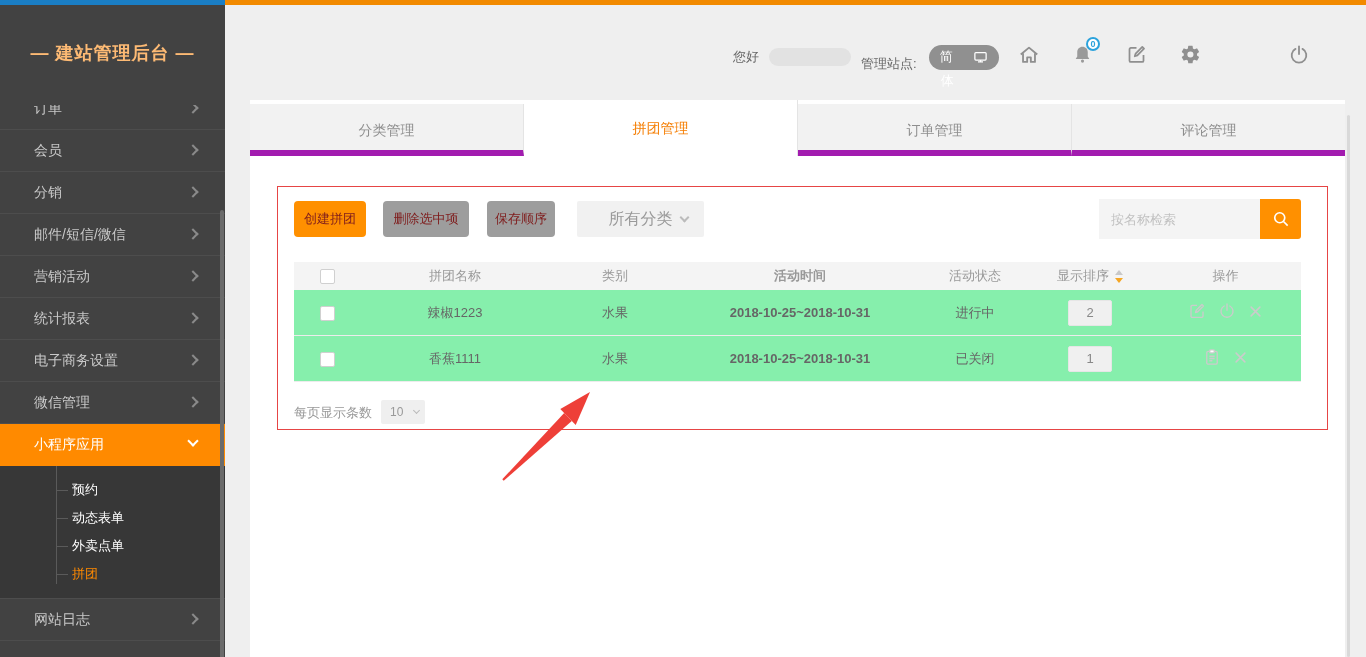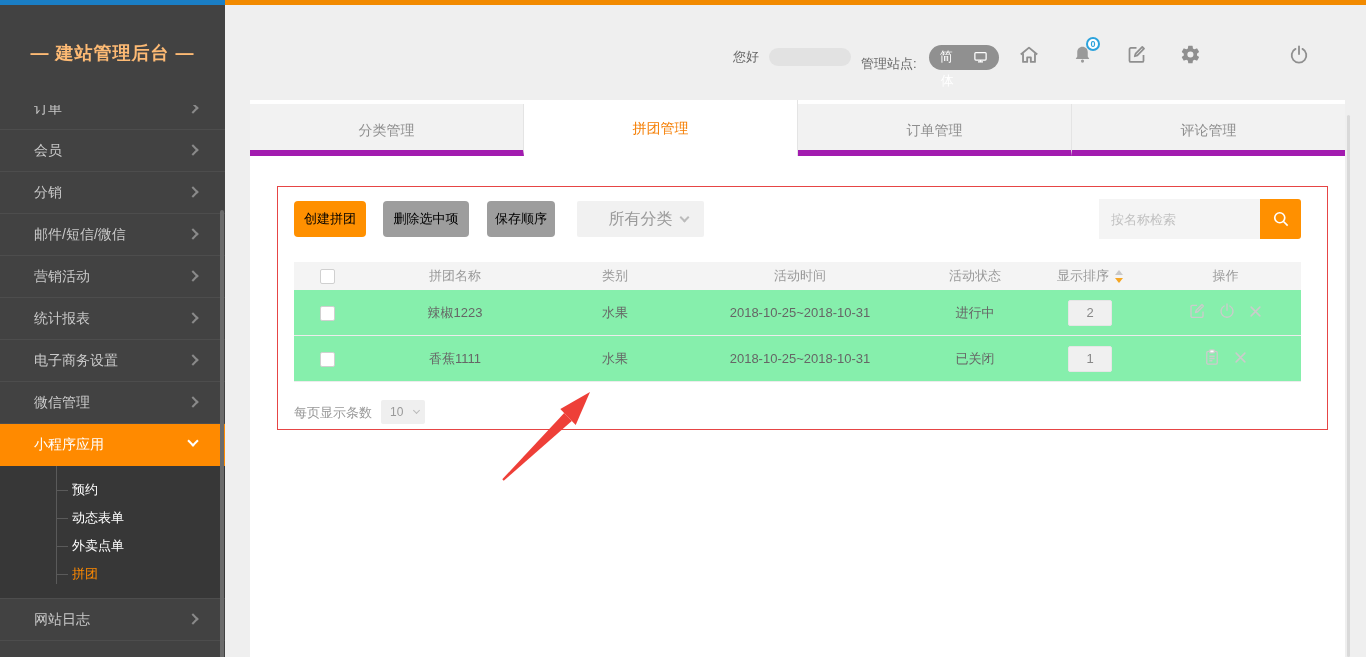--- a/index.html
+++ b/index.html
@@ -44,37 +44,37 @@
   .tabs { display:flex; height:56px; }
   .tab { flex:1; text-align:center; font-size:14px; color:#8e8e8e; background:#f2f2f2; margin-top:4px; line-height:52px; border-bottom:6px solid #a21caf; border-right:1px solid #e4e4e4; cursor:pointer; }
   .tab:last-child { border-right:none; }
   .tab.active { background:#fff; color:#f57d00; margin-top:0; line-height:56px; border-bottom:none; }
 
   
   .annot-rect { position:absolute; left:277px; top:186px; width:1051px; height:244px; border:1px solid #e64545; pointer-events:none; z-index:5; }
   .annot-arrow { position:absolute; left:490px; top:382px; width:120px; height:110px; pointer-events:none; z-index:6; }
 
   
-  .btn { position:absolute; height:36px; border:none; border-radius:4px; color:#000000; font-size:13px; cursor:pointer; font-family:inherit; }
+  .btn { position:absolute; height:36px; border:none; border-radius:4px; color:#7f1d1d; font-size:13px; cursor:pointer; font-family:inherit; }
   .btn-create { left:294px; top:201px; width:72px; background:#ff9000; }
   .btn-delete { left:383px; top:201px; width:86px; background:#9d9d9d; }
   .btn-save { left:487px; top:201px; width:68px; background:#9d9d9d; }
   .dd-category { position:absolute; left:577px; top:201px; width:127px; height:36px; background:#f1f1f1; border-radius:2px; color:#999; font-size:16px; text-align:center; line-height:36px; cursor:pointer; }
   .dd-category .dchev { position:absolute; right:16px; top:13px; width:7px; height:7px; border-right:2px solid #bbb; border-bottom:2px solid #bbb; transform:rotate(45deg); }
   .search-input { position:absolute; left:1099px; top:199px; width:161px; height:40px; background:#f4f4f4; border:none; padding:0 12px; font-size:13px; color:#555; font-family:inherit; outline:none; }
   .search-input::placeholder { color:#c0c0c0; }
   .search-btn { position:absolute; left:1260px; top:199px; width:41px; height:40px; background:#ff9000; border:none; border-radius:0 3px 3px 0; cursor:pointer; display:flex; align-items:center; justify-content:center; }
 
   
   .gtable { position:absolute; left:294px; top:262px; width:1007px; font-size:13px; }
   .trow { display:flex; align-items:center; }
   .thead { height:28px; background:#f4f4f4; color:#999; }
   .tbody-row { height:46px; color:#666; border-bottom:1px solid #ececec; background:#86efac; }
   .c1{width:66px;text-align:center;} .c2{width:190px;text-align:center;} .c3{width:130px;text-align:center;}
-  .c4{width:240px;text-align:center;} .c5{width:110px;text-align:center;} .c6{width:120px;text-align:center;}
+  .c4{width:240px;text-align:center;font-weight:bold;} .c5{width:110px;text-align:center;} .c6{width:120px;text-align:center;}
   .c7{width:151px;text-align:center;}
   .cbx { display:inline-block; width:15px; height:15px; border:1px solid #d0d0d0; border-radius:2px; background:#fff; vertical-align:middle; cursor:pointer; }
   .sort-wrap { display:inline-flex; align-items:center; gap:6px; justify-content:center; }
   .sort-arrows { display:inline-flex; flex-direction:column; gap:3px; cursor:pointer; }
   .arr-up { width:0; height:0; border-left:4px solid transparent; border-right:4px solid transparent; border-bottom:5px solid #c8c8c8; }
   .arr-dn { width:0; height:0; border-left:4px solid transparent; border-right:4px solid transparent; border-top:5px solid #f5a623; }
   .sort-badge { display:inline-block; width:44px; height:26px; line-height:24px; background:#f0f0f0; border:1px solid #e6e6e6; border-radius:2px; color:#888; text-align:center; }
   .ops { display:inline-flex; gap:12px; align-items:center; justify-content:center; }
   .op { cursor:pointer; display:inline-flex; }
 

